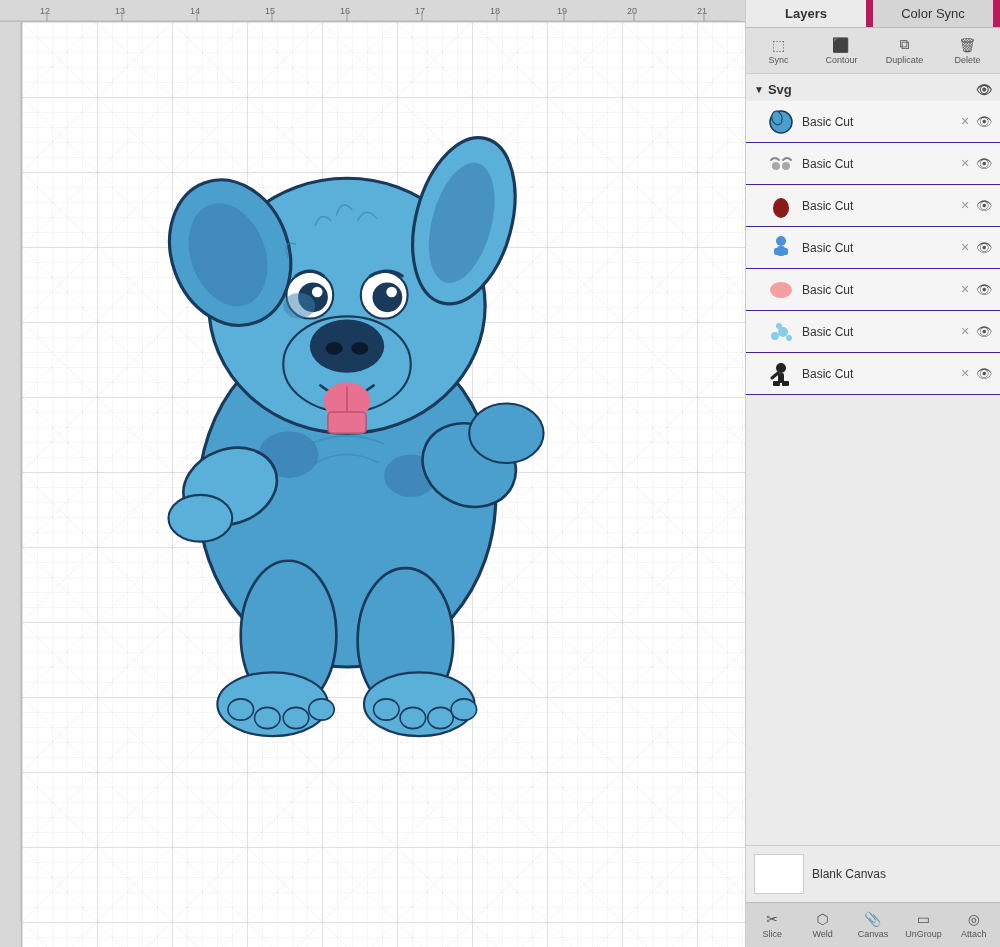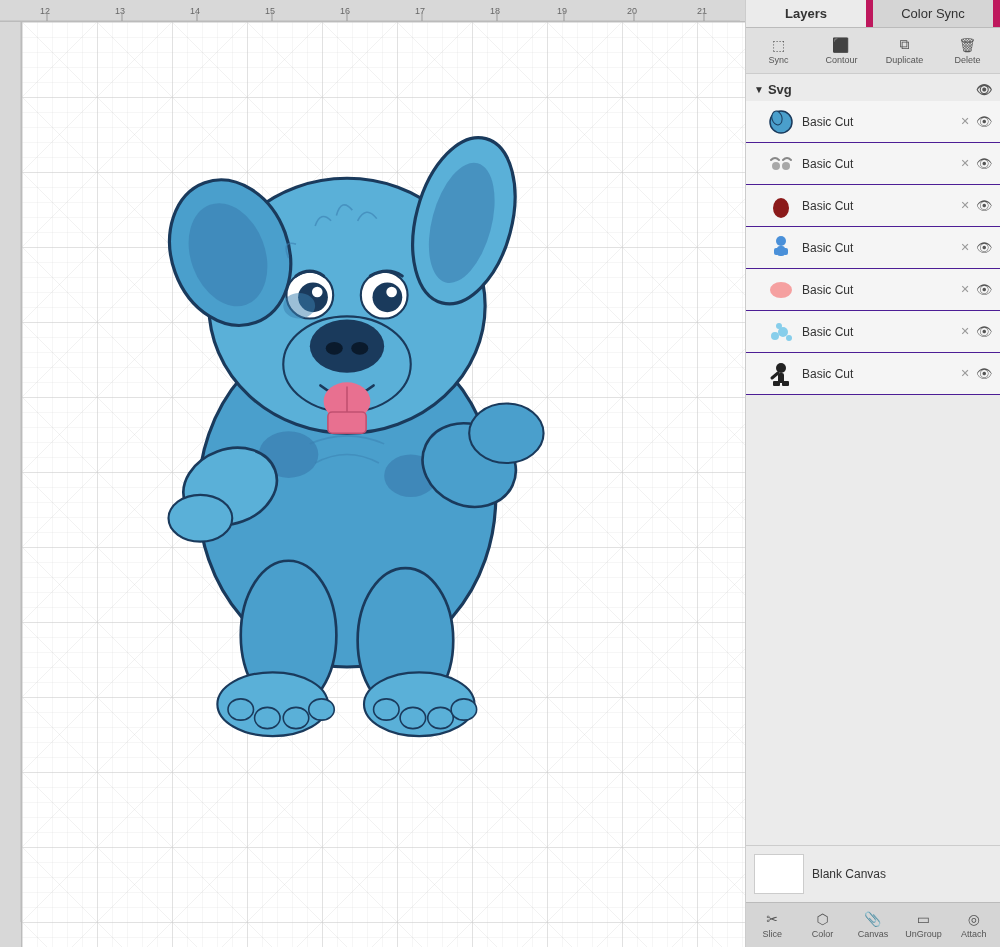--- a/index.html
+++ b/index.html
@@ -552,21 +552,21 @@
       <span class="blank-canvas-label">Blank Canvas</span>
     </div>
 
     <div class="bottom-toolbar">
       <button class="toolbar-btn">
         <span class="toolbar-btn-icon">✂</span>
         <span>Slice</span>
       </button>
       <button class="toolbar-btn">
         <span class="toolbar-btn-icon">⬡</span>
-        <span>Color</span>
+        <span>Weld</span>
       </button>
       <button class="toolbar-btn">
         <span class="toolbar-btn-icon">📎</span>
         <span>Canvas</span>
       </button>
       <button class="toolbar-btn">
         <span class="toolbar-btn-icon">▭</span>
         <span>UnGroup</span>
       </button>
       <button class="toolbar-btn">

